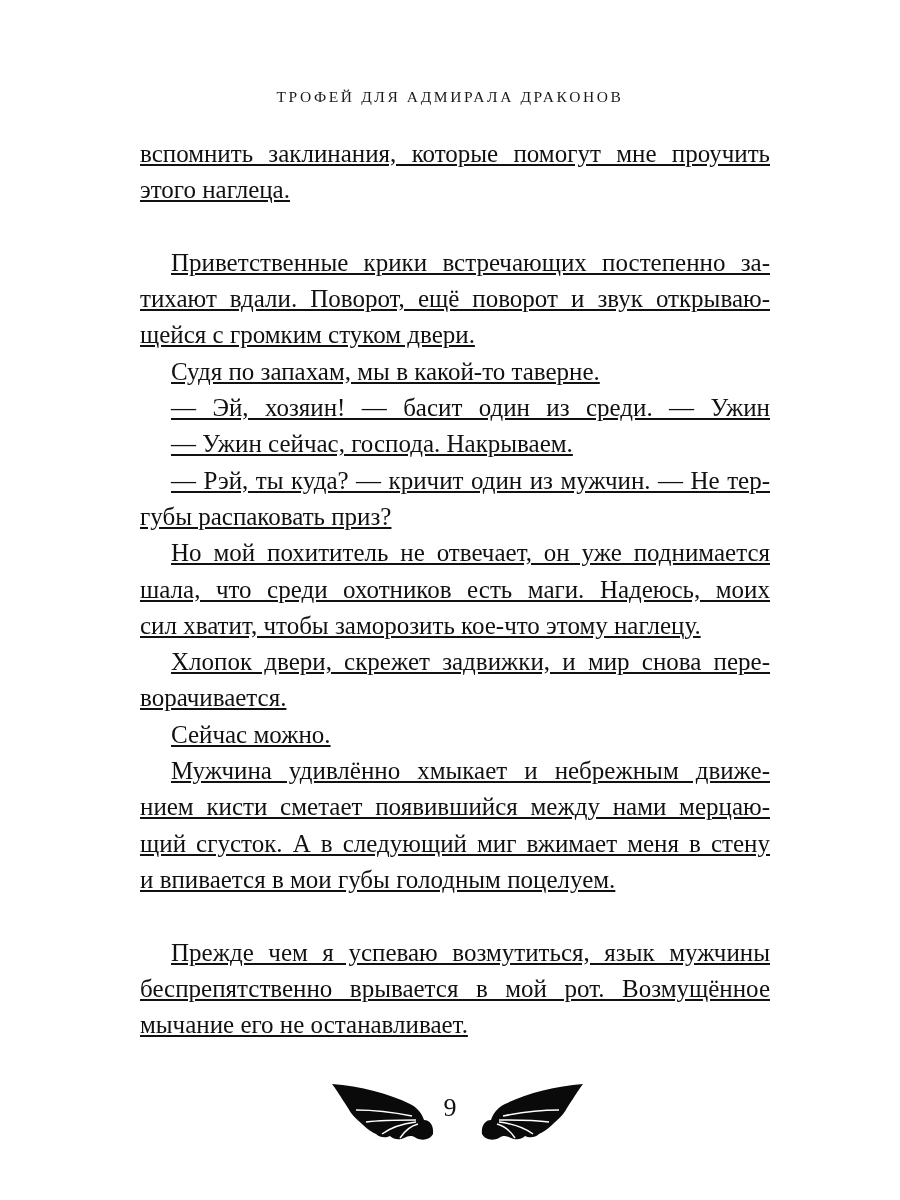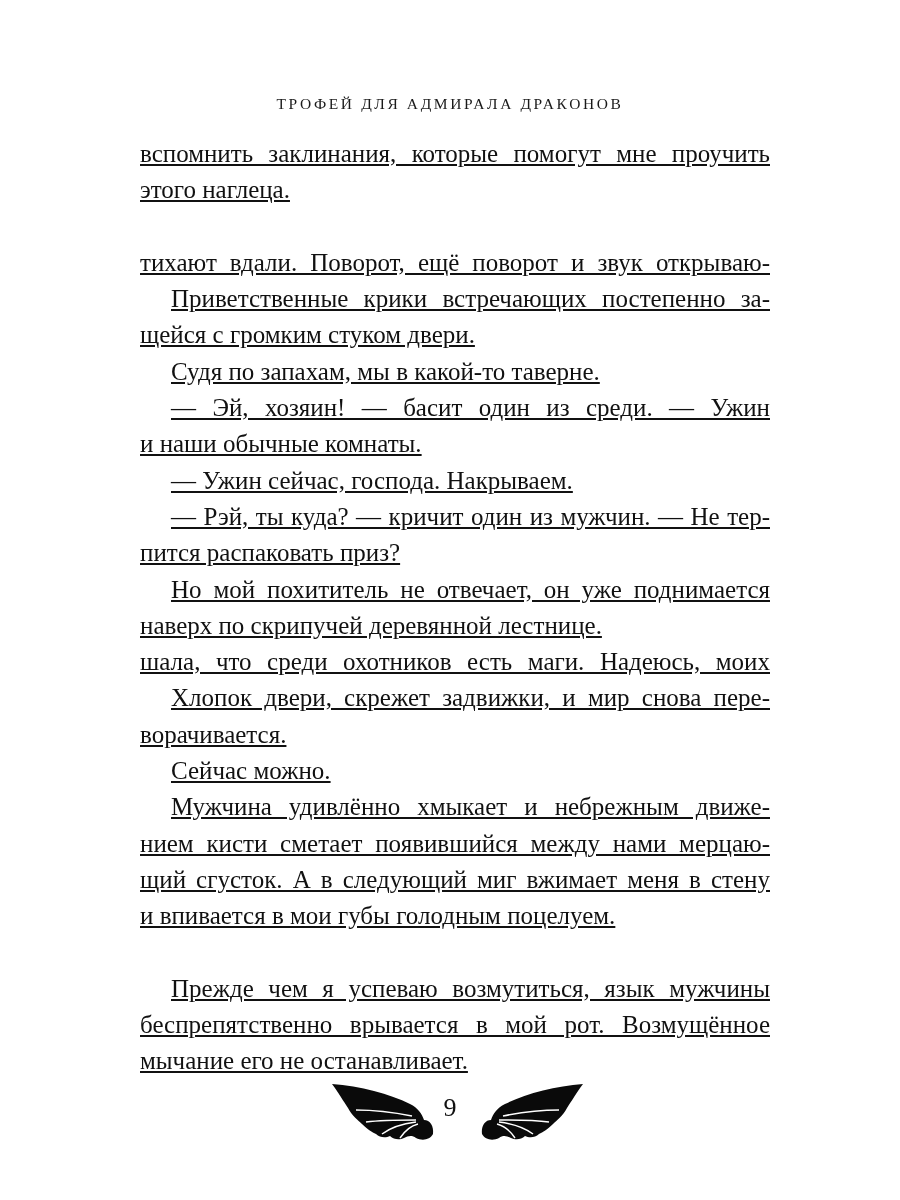--- a/index.html
+++ b/index.html
@@ -10,21 +10,21 @@
     body {
       width: 900px;
       height: 1200px;
       position: relative;
       overflow: hidden;
       color: #111111;
       font-family: "Liberation Serif", "DejaVu Serif", serif;
     }
     .running-header {
       position: absolute;
-      top: 95px;
+      top: 88px;
       left: 0;
       width: 900px;
       text-align: center;
       font-size: 15.5px;
       letter-spacing: 2.6px;
       color: #1a1a1a;
     }
     .text-block {
       position: absolute;
       left: 140px;
@@ -78,32 +78,31 @@
   </style>
 </head>
 <body>
 
 <div class="running-header">ТРОФЕЙ ДЛЯ АДМИРАЛА ДРАКОНОВ</div>
 
 <div class="text-block" id="text-block">
     <span class="line">вспомнить заклинания, которые помогут мне проучить</span>
     <span class="line last">этого наглеца.</span>
     <span class="gap"></span>
+    <span class="line indent">Приветственные крики встречающих постепенно за-</span>
     <span class="line">тихают вдали. Поворот, ещё поворот и звук открываю-</span>
-    <span class="line indent">Приветственные крики встречающих постепенно за-</span>
     <span class="line last">щейся с громким стуком двери.</span>
     <span class="line indent last">Судя по запахам, мы в какой-то таверне.</span>
     <span class="line indent">— Эй, хозяин! — басит один из среди. — Ужин</span>
-    <span class="line last">и наши обычные комнаты.</span>
     <span class="line indent last">— Ужин сейчас, господа. Накрываем.</span>
     <span class="line indent">— Рэй, ты куда? — кричит один из мужчин. — Не тер-</span>
-    <span class="line last">пится распаковать приз?</span>
+    <span class="line last">губы распаковать приз?</span>
     <span class="line indent">Но мой похититель не отвечает, он уже поднимается</span>
-    <span class="line last">наверх по скрипучей деревянной лестнице.</span>
     <span class="line">шала, что среди охотников есть маги. Надеюсь, моих</span>
+    <span class="line last">сил хватит, чтобы заморозить кое-что этому наглецу.</span>
     <span class="line indent">Хлопок двери, скрежет задвижки, и мир снова пере-</span>
     <span class="line last">ворачивается.</span>
     <span class="line indent last">Сейчас можно.</span>
     <span class="line indent">Мужчина удивлённо хмыкает и небрежным движе-</span>
     <span class="line">нием кисти сметает появившийся между нами мерцаю-</span>
     <span class="line">щий сгусток. А в следующий миг вжимает меня в стену</span>
     <span class="line last">и впивается в мои губы голодным поцелуем.</span>
     <span class="gap"></span>
     <span class="line indent">Прежде чем я успеваю возмутиться, язык мужчины</span>
     <span class="line">беспрепятственно врывается в мой рот. Возмущённое</span>

